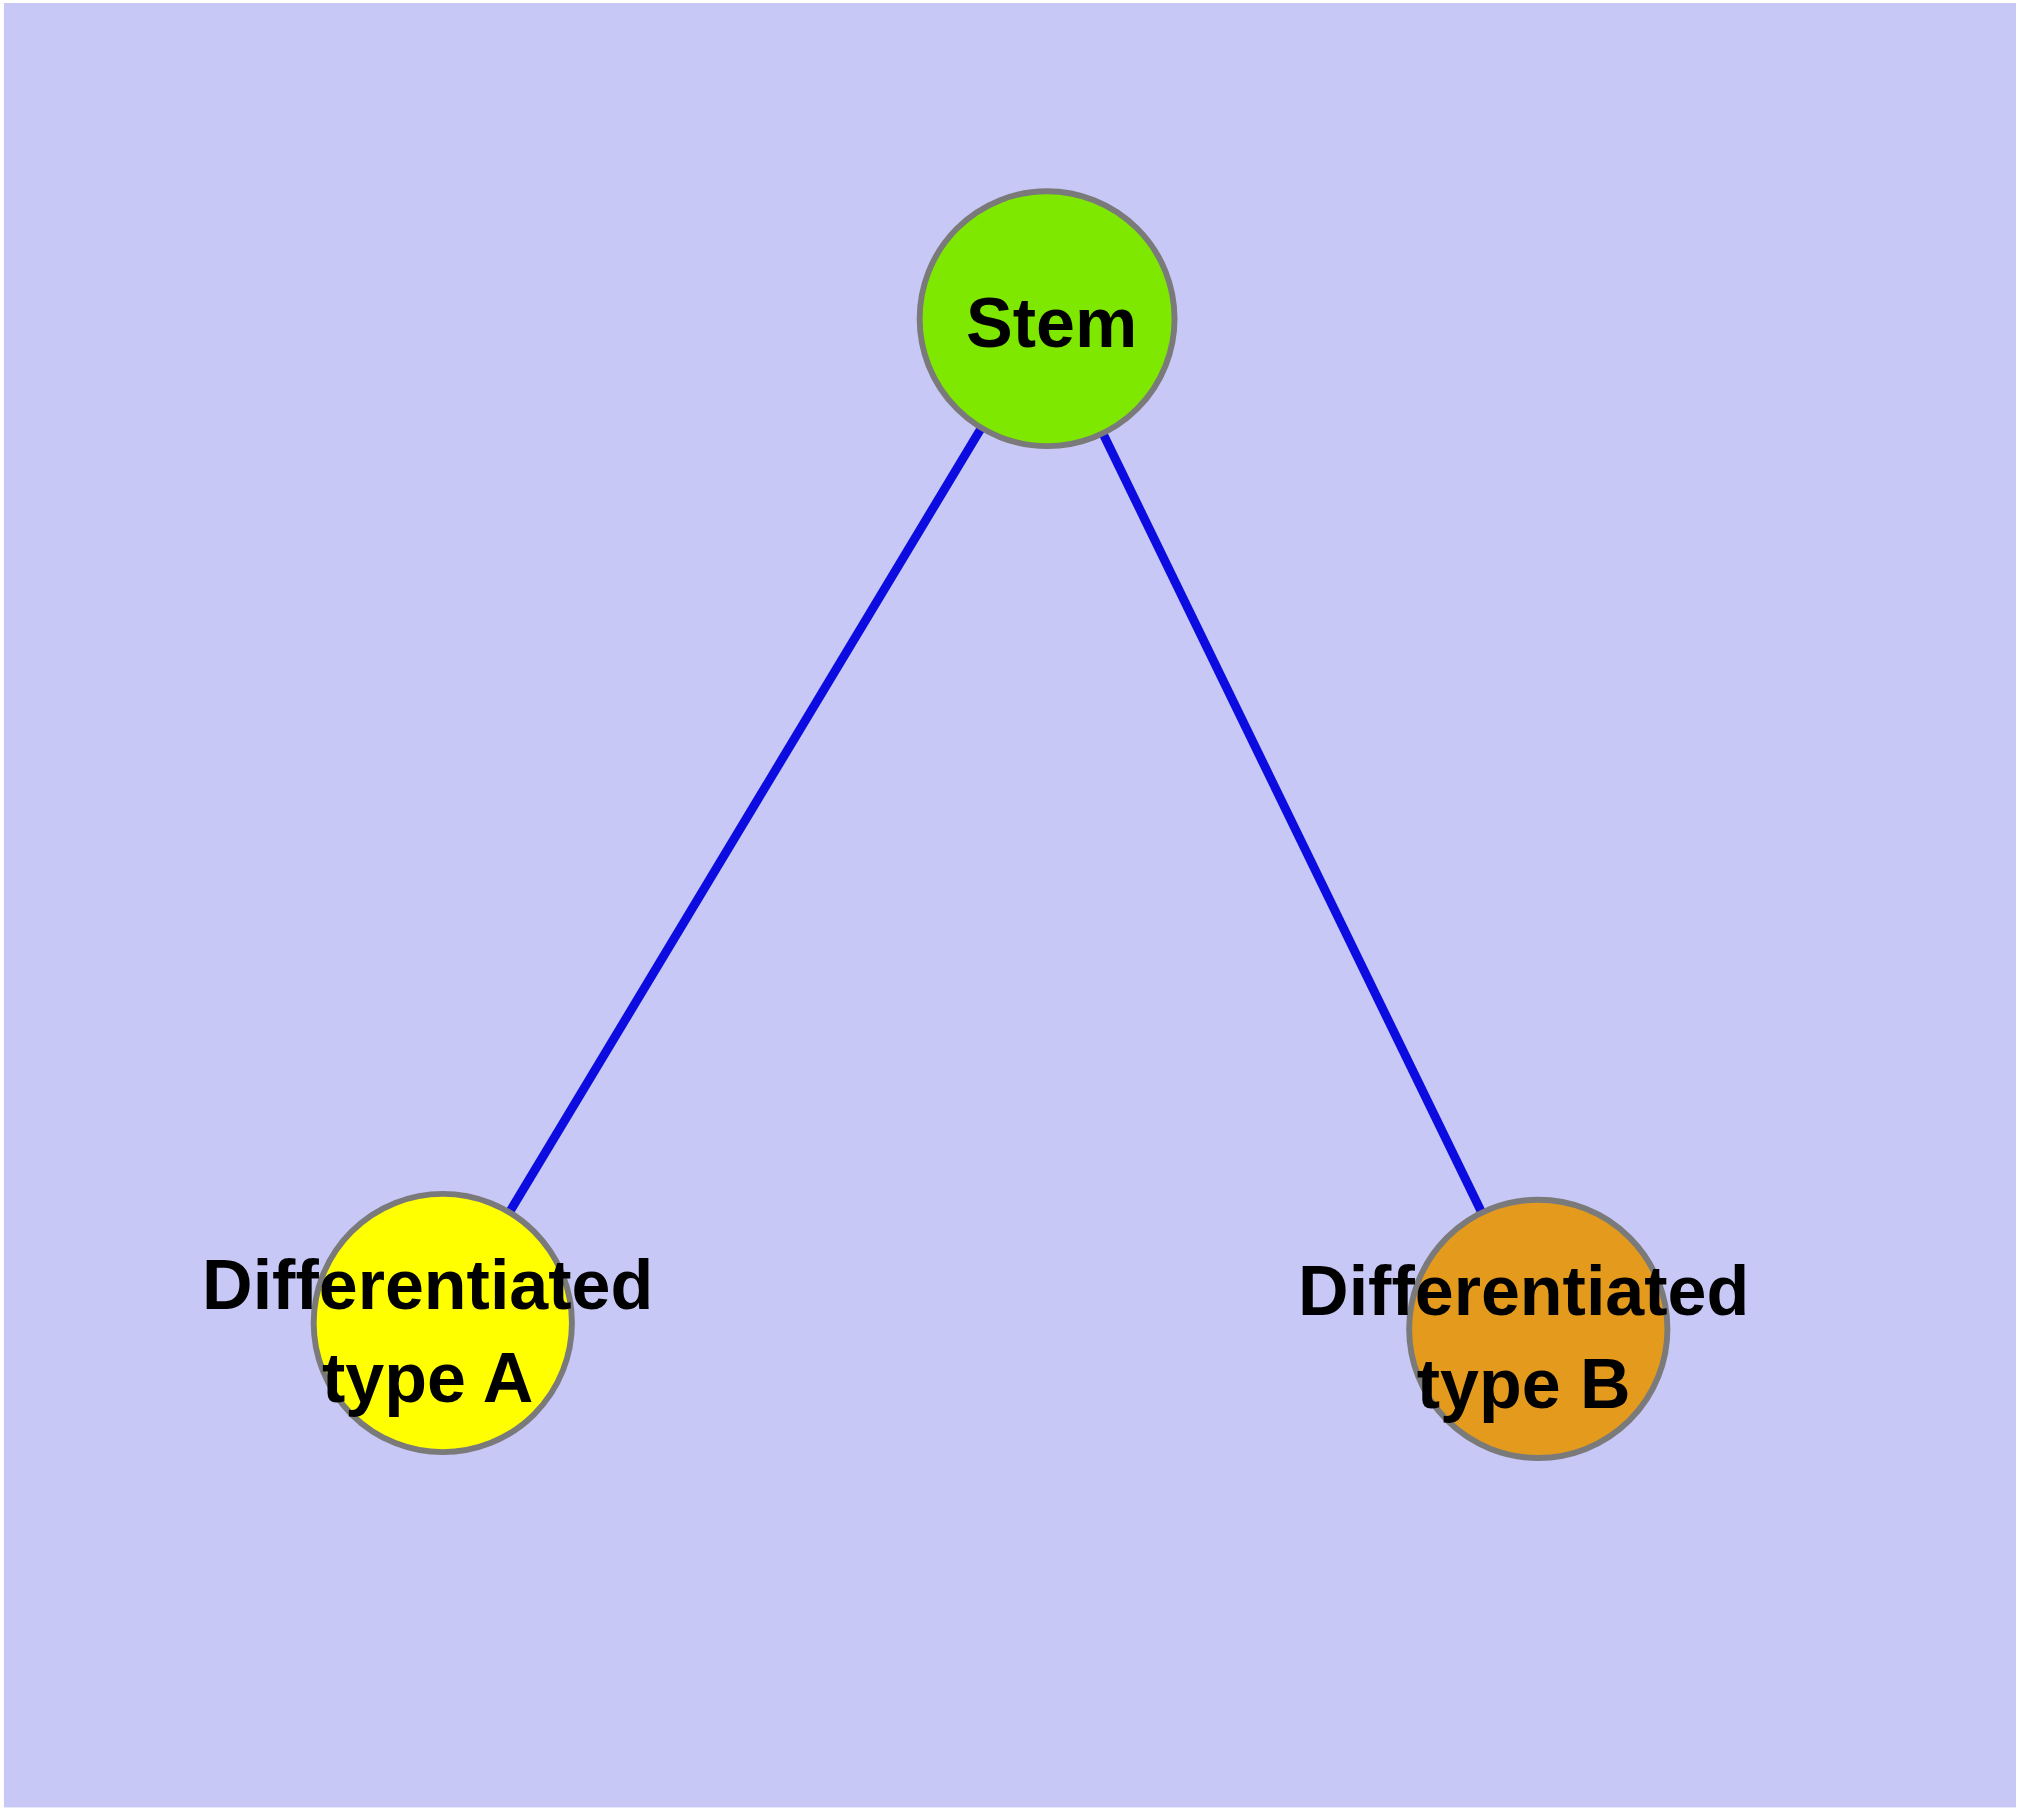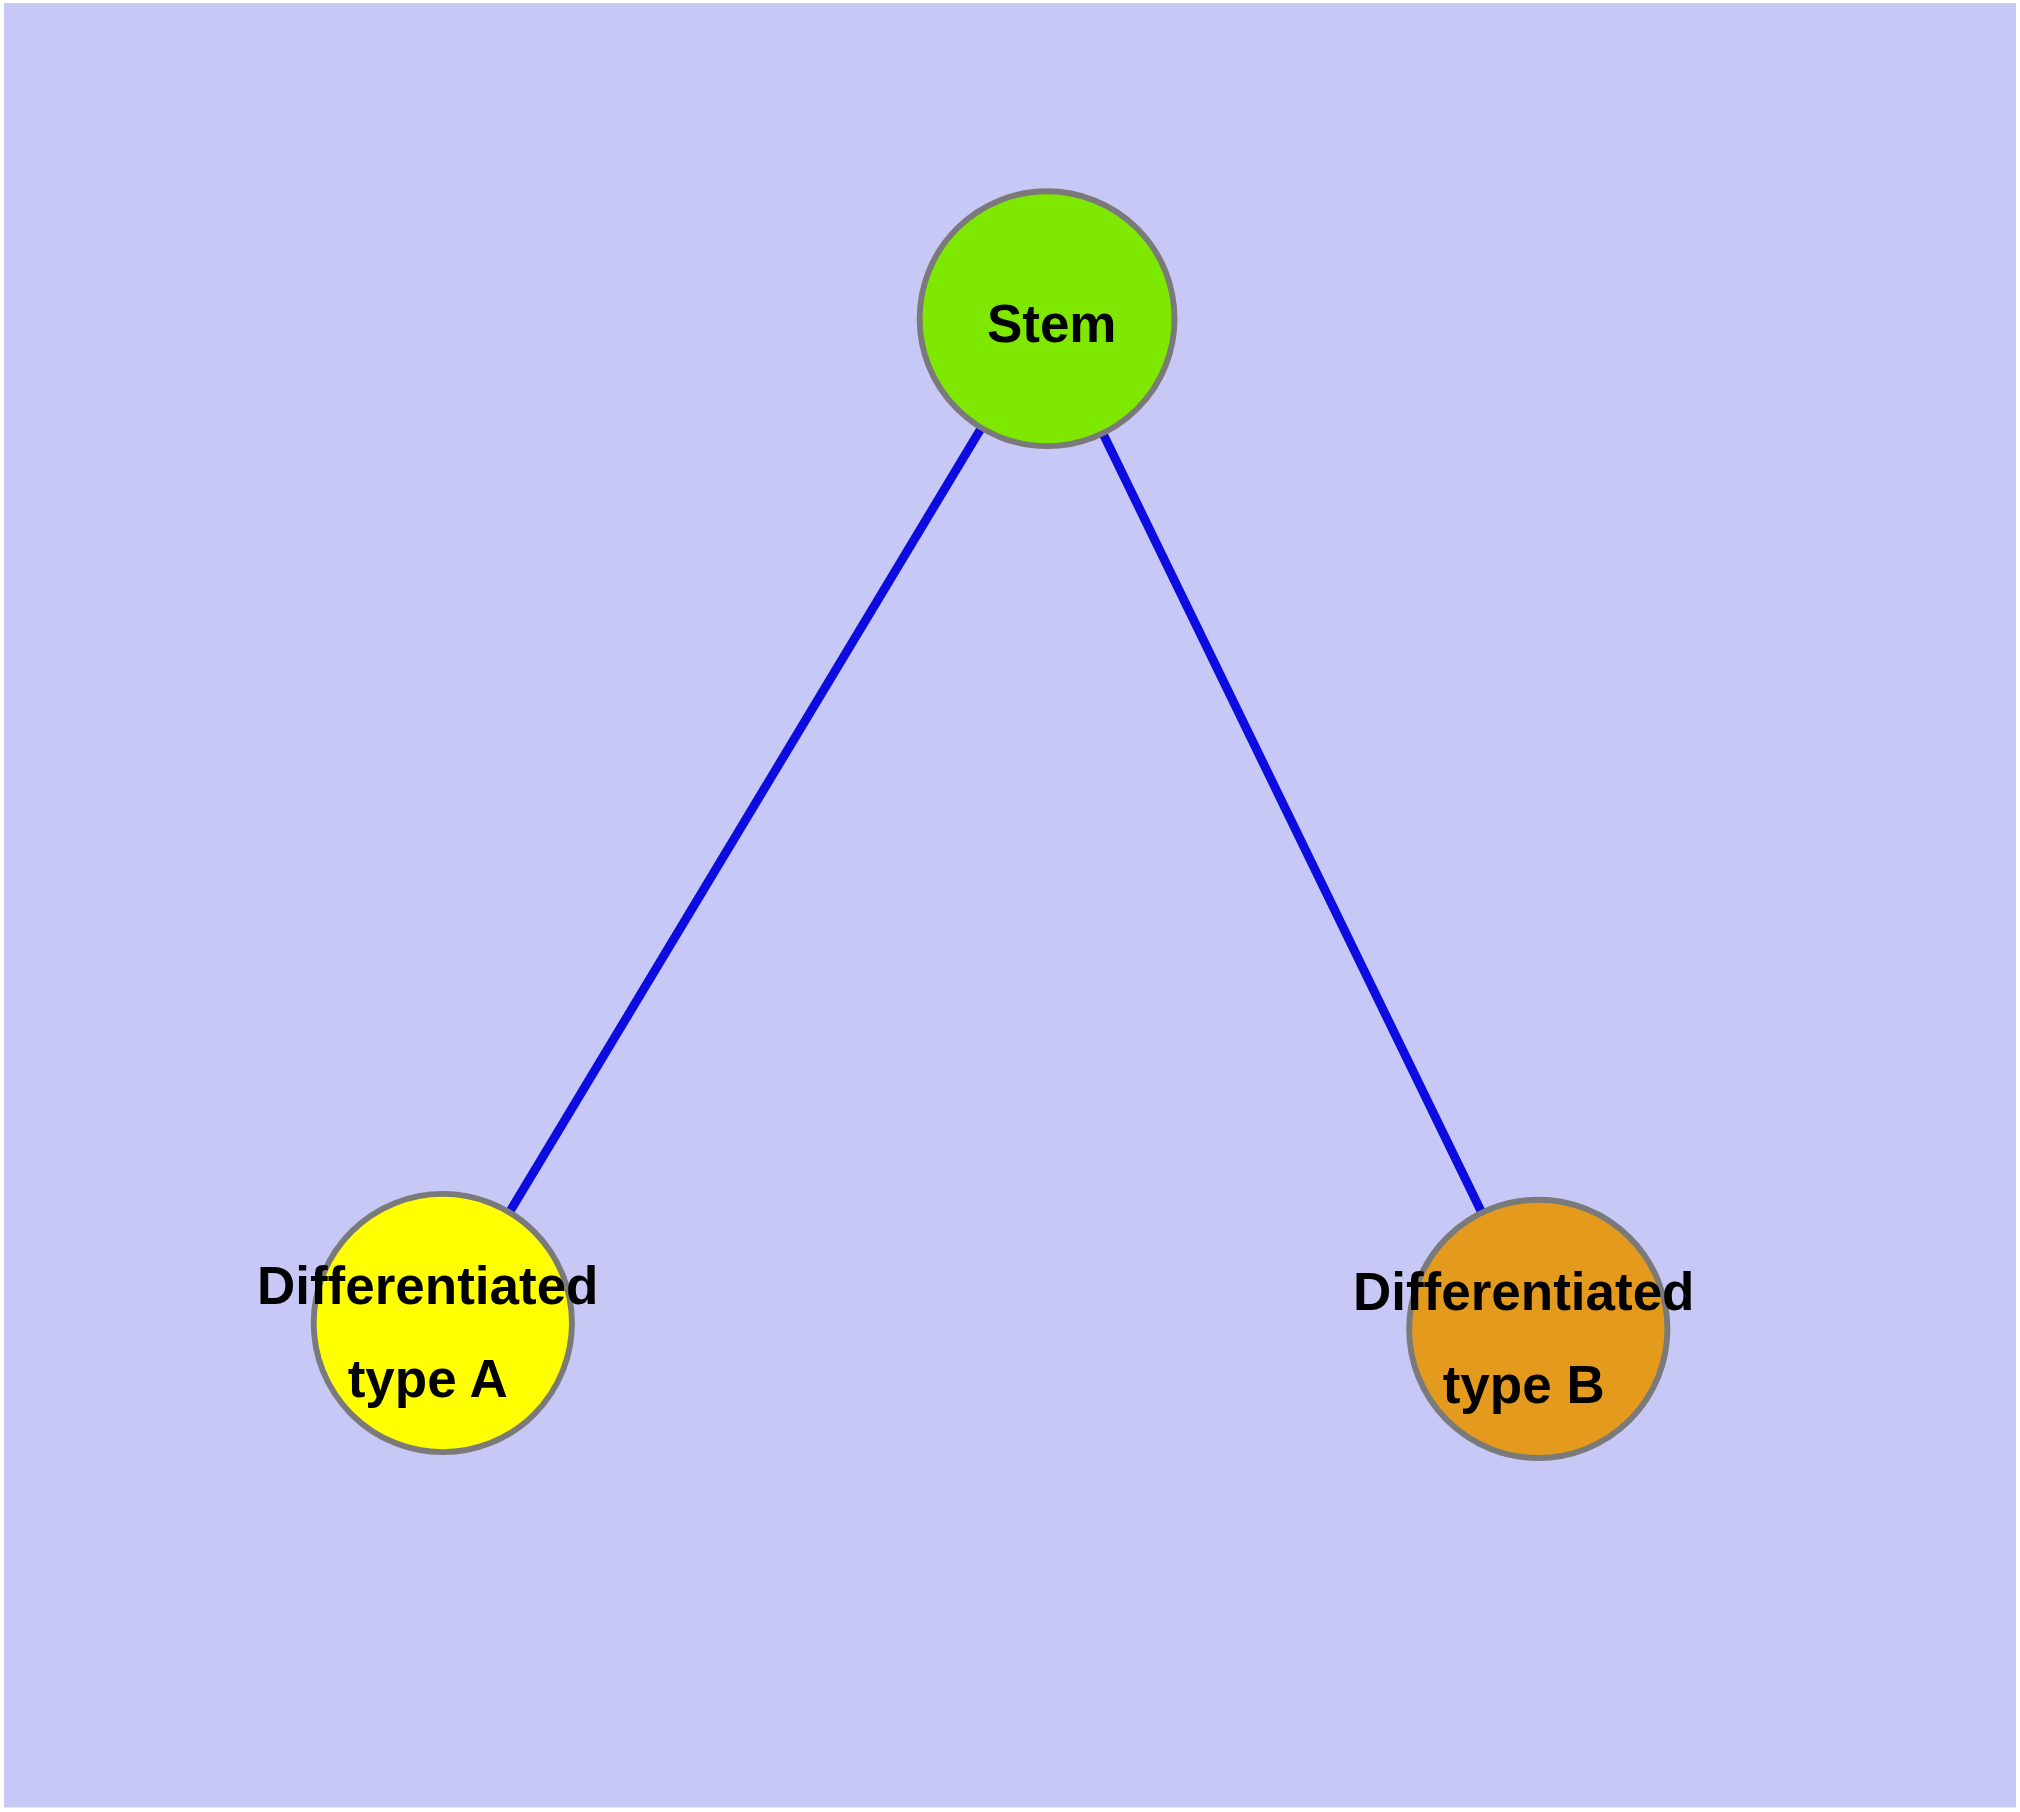--- a/index.html
+++ b/index.html
@@ -28,21 +28,21 @@
     top: 0;
     width: 100%;
     height: 100%;
     display: block;
   }
   .node-label {
     position: absolute;
     transform: translate(-50%, -50%);
     color: #000000;
     font-weight: bold;
-    font-size: 53px;
+    font-size: 70px;
     line-height: 93px;
     text-align: center;
     white-space: pre-line;
     letter-spacing: 0;
   }
   .label-stem   { left: 1050px; top: 320px;  }
   .label-type-a { left: 426px;  top: 1329px; }
   .label-type-b { left: 1522px; top: 1335px; }
 </style>
 </head>

